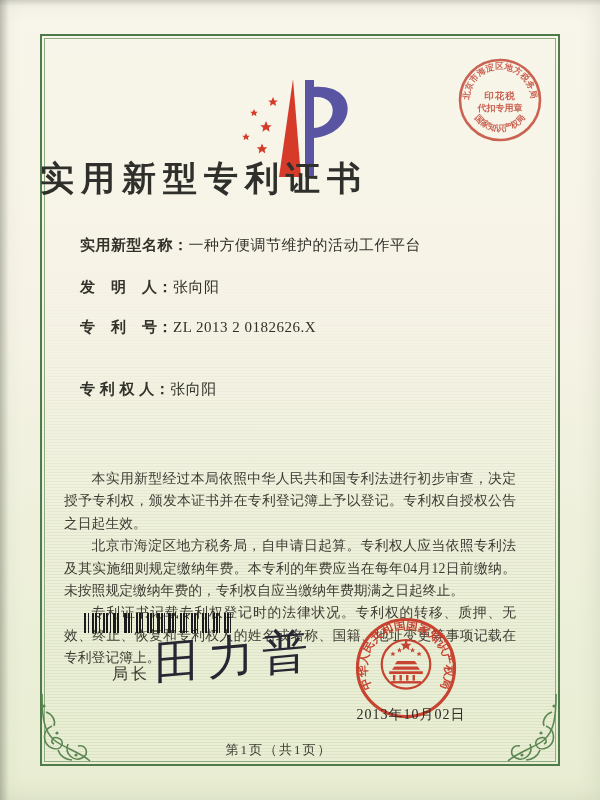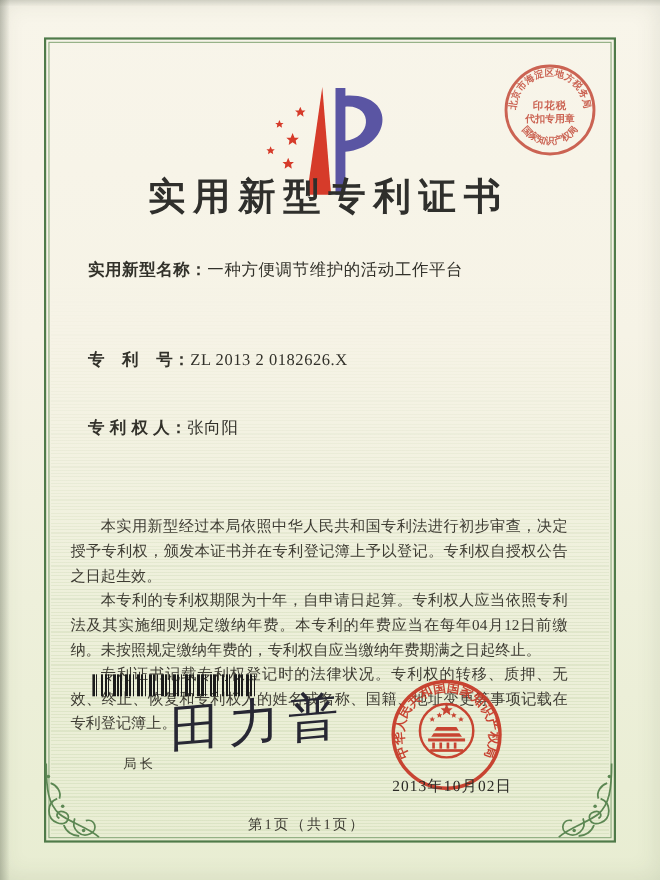--- a/index.html
+++ b/index.html
@@ -15,32 +15,32 @@
     background:linear-gradient(180deg,rgba(75,82,66,.18),rgba(75,82,66,0));}
   .frame{position:absolute;left:40px;top:34px;width:516px;height:728px;
     border:2px solid #4f7a49;}
   .frame-inner{position:absolute;inset:2px;border:1px solid #8cab7e;}
   .texture{position:absolute;inset:4px;
     background:repeating-linear-gradient(180deg,rgba(125,160,90,.12) 0 1px,transparent 1px 3px);
     -webkit-mask-image:linear-gradient(180deg,transparent 0%,transparent 30%,#000 75%);
     mask-image:linear-gradient(180deg,transparent 0%,transparent 30%,#000 75%);}
   .cert-no{position:absolute;left:72px;top:76px;font-size:14px;letter-spacing:3px;color:#46453d;}
   .logo{position:absolute;left:235px;top:76px;}
-  .title{position:absolute;left:40px;top:156px;width:517px;text-align:center;
+  .title{position:absolute;left:40px;top:156px;width:517px;text-align:left;
     font-size:34px;font-weight:700;letter-spacing:7px;color:#2f2f2c;}
   .row{position:absolute;left:80px;font-size:15px;color:#32312a;font-weight:600;
     letter-spacing:.5px;white-space:nowrap;}
   .row .val{font-weight:400;}
   .r1{top:236px}.r2{top:278px}.r3{top:318px}.r4{top:359px}.r5{top:380px}.r6{top:441px}
   .body-block{position:absolute;left:64px;top:468px;width:452px;
     font-size:13.8px;line-height:22.4px;color:#3e3c33;text-align:justify;}
   .body-block p{margin:0;text-indent:2em;}
   .barcode{position:absolute;left:84px;top:613px;width:150px;height:20px;
     background:repeating-linear-gradient(90deg,#1b1b1b 0 2px,rgba(0,0,0,0) 2px 3.5px,#1b1b1b 3.5px 4.5px,rgba(0,0,0,0) 4.5px 7.5px,#1b1b1b 7.5px 10px,rgba(0,0,0,0) 10px 11px);}
-  .director{position:absolute;left:112px;top:686px;font-size:12px;letter-spacing:3px;color:#3a392f;}
+  .director{position:absolute;left:112px;top:664px;font-size:16px;letter-spacing:3px;color:#3a392f;}
   .signature{position:absolute;left:154px;top:626px;font-size:46px;color:#272733;
     letter-spacing:8px;transform:rotate(-5deg) skewX(-5deg);white-space:nowrap;}
   .seal-date{position:absolute;left:346px;top:706px;width:130px;text-align:center;
     font-size:14px;color:#2b2b26;letter-spacing:1px;}
   .footer{position:absolute;left:40px;top:741px;width:478px;text-align:center;
     font-size:13px;letter-spacing:2px;color:#3c3b32;}
   .abs{position:absolute;}
 </style>
 </head>
 <body>
@@ -67,30 +67,33 @@
       <path transform="translate(11,61) scale(4)" d="M0,-1 L0.294,-0.309 L0.951,-0.309 L0.476,0.118 L0.588,0.809 L0,0.382 L-0.588,0.809 L-0.476,0.118 L-0.951,-0.309 L-0.294,-0.309 Z"></path>
       <path transform="translate(27,73) scale(5.5)" d="M0,-1 L0.294,-0.309 L0.951,-0.309 L0.476,0.118 L0.588,0.809 L0,0.382 L-0.588,0.809 L-0.476,0.118 L-0.951,-0.309 L-0.294,-0.309 Z"></path>
     </g>
   </svg>
 
   <div class="title">实用新型专利证书</div>
 
   <div class="row r1">
     <span class="lbl">实用新型名称：</span><span class="val">一种方便调节维护的活动工作平台</span>
   </div>
+  <div class="row r2">
+    <span class="lbl">发　明　人：</span><span class="val">张向阳</span>
+  </div>
   <div class="row r3">
     <span class="lbl">专　利　号：</span><span class="val">ZL 2013 2 0182626.X</span>
   </div>
   <div class="row r5">
     <span class="lbl">专 利 权 人：</span><span class="val">张向阳</span>
   </div>
 
   <div class="body-block">
     <p>本实用新型经过本局依照中华人民共和国专利法进行初步审查，决定授予专利权，颁发本证书并在专利登记簿上予以登记。专利权自授权公告之日起生效。</p>
-    <p>本专利的专利权期限为十年，自申请日起算。专利权人应当依照专利法及其实施细则规定缴纳年费。本专利的年费应当在每年04月12日前缴纳。未按照规定缴纳年费的，专利权自应当缴纳年费期满之日起终止。</p>
+    <p>北京市海淀区地方税务局，自申请日起算。专利权人应当依照专利法及其实施细则规定缴纳年费。本专利的年费应当在每年04月12日前缴纳。未按照规定缴纳年费的，专利权自应当缴纳年费期满之日起终止。</p>
     <p>专利证书记载专利权登记时的法律状况。专利权的转移、质押、无效、终止、恢复和专利权人的姓名或名称、国籍、地址变更等事项记载在专利登记簿上。</p>
   </div>
 
   <div class="barcode"></div>
 
   <div class="director">局长</div>
   <div class="signature">田力普</div>
 
   <svg class="abs" style="left:350px;top:612px;opacity:.94" width="112" height="112" viewBox="0 0 120 120">
     <defs>

